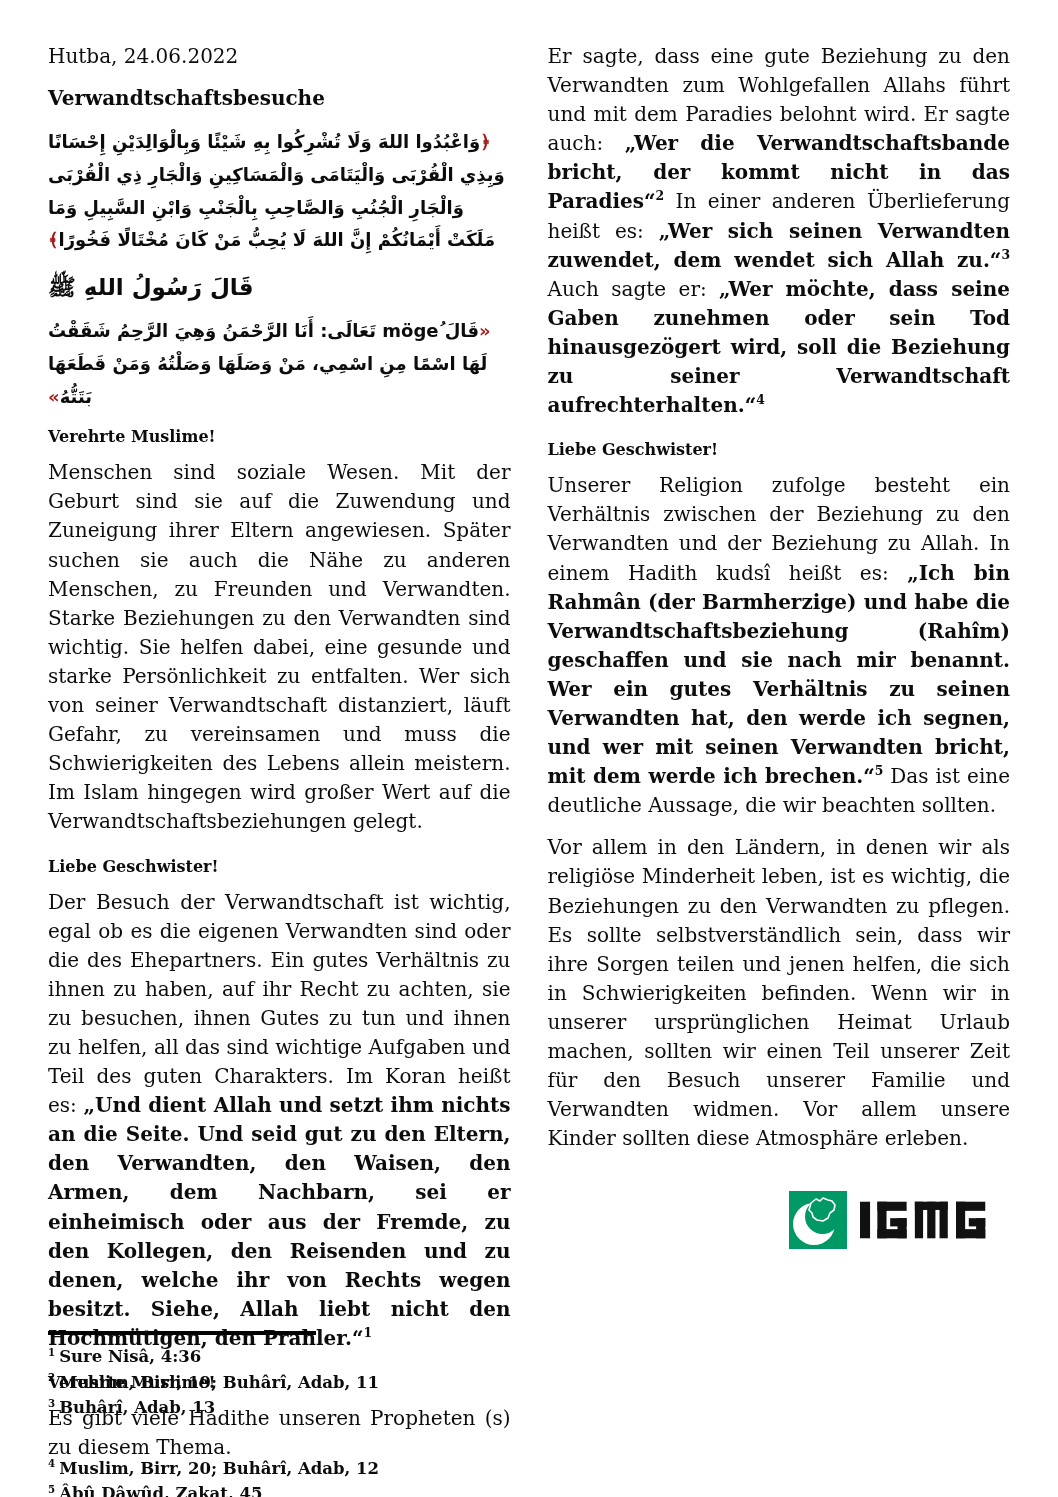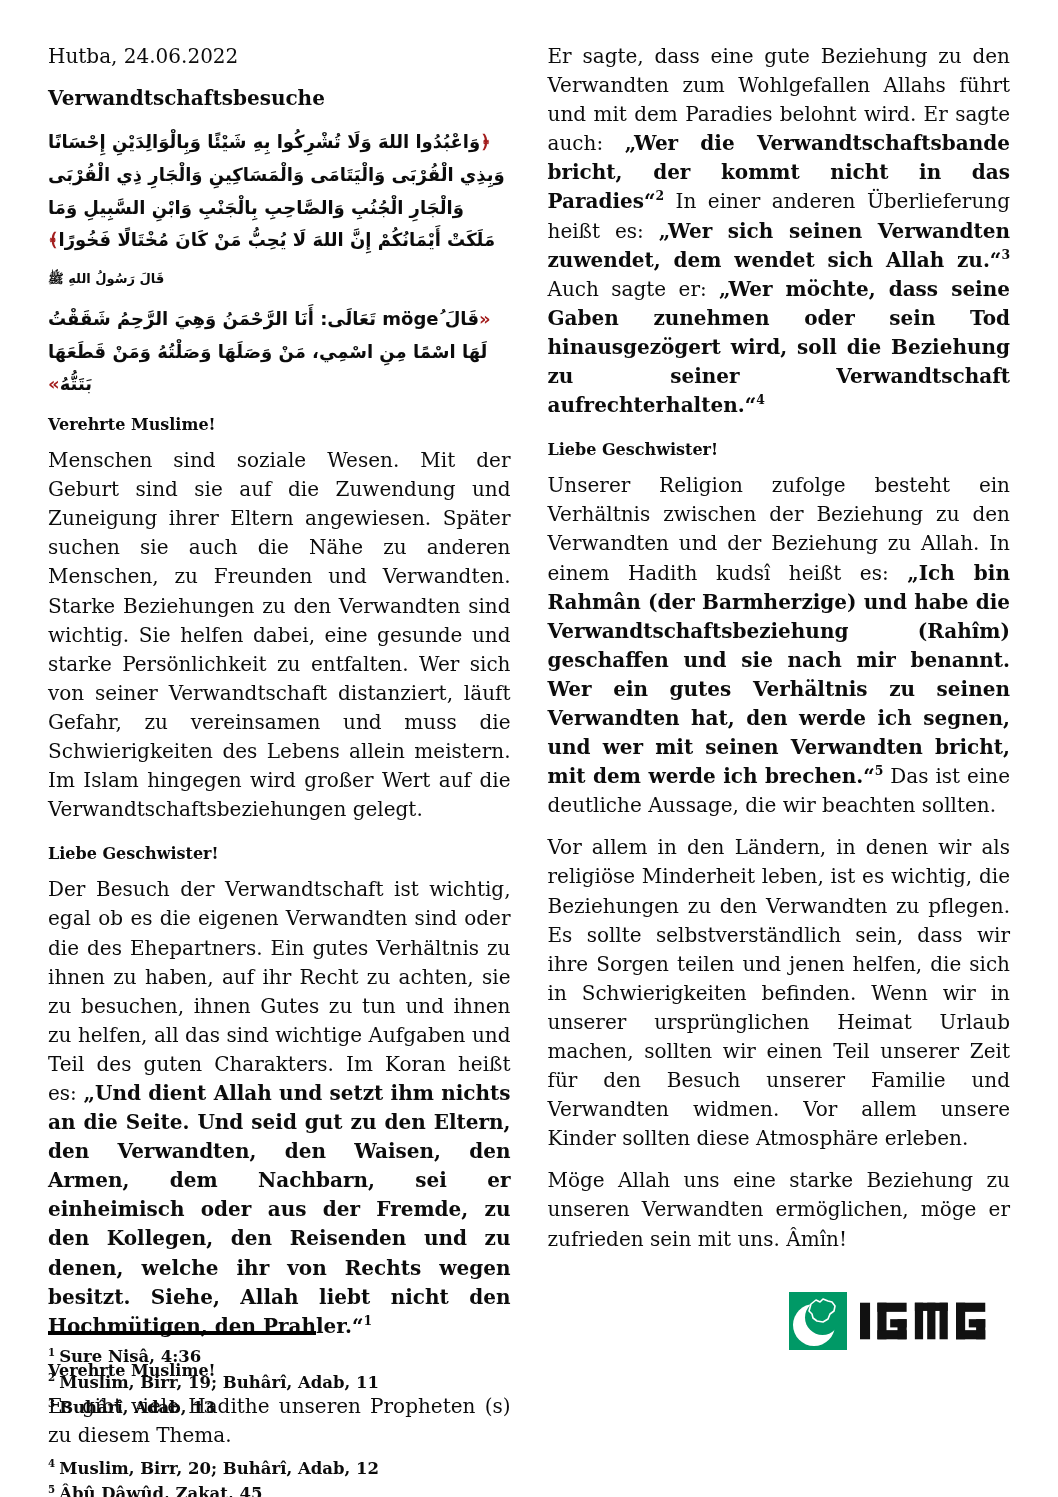--- a/index.html
+++ b/index.html
@@ -16,21 +16,21 @@
   .date-line{ font-size:21px; margin:0 0 2px; }
   .doc-title{ font-size:22.5px; font-weight:bold; margin:2px 0 10px; }
 
   .arabic{
     direction:rtl; text-align:left;
     font-family:"DejaVu Sans","Liberation Sans",sans-serif;
     font-weight:bold; font-size:18px; line-height:1.82;
     margin:6px 0 0;
   }
   .arabic-quran{ margin-bottom:4px; }
-  .arabic-mid{ margin:10px 0 12px; font-size:13px; }
+  .arabic-mid{ margin:10px 0 6px; font-size:23px; }
   .arabic-hadith{ margin:6px 0 14px; }
   .red{ color:var(--red); }
 
   .col h3{ font-size:16px; font-weight:bold; margin:20px 0 12px; }
   .col h3:first-child{ margin-top:3px; }
   .col p{ font-size:20px; line-height:1.455; text-align:justify; margin:0 0 13px; }
   .col p .bd{ font-weight:bold; }
   sup{ font-size:0.62em; vertical-align:super; line-height:0; }
 
   .logo-row{ display:flex; justify-content:flex-end; align-items:center; gap:13px; margin-top:38px; padding-right:22px; }
@@ -77,21 +77,20 @@
           <p><span>Es gibt viele Hadithe unseren Propheten (s) zu diesem Thema.</span></p>
         </div>
     </div>
 
     <div class="col">
       <div>
           <p><span>Er sagte, dass eine gute Beziehung zu den Verwandten zum Wohlgefallen Allahs führt und mit dem Paradies belohnt wird. Er sagte auch: </span><span class="bd">„Wer die Verwandtschaftsbande bricht, der kommt nicht in das Paradies“</span><sup class="bd">2</sup><span> In einer anderen Überlieferung heißt es: </span><span class="bd">„Wer sich seinen Verwandten zuwendet, dem wendet sich Allah zu.“</span><sup class="bd">3</sup><span> Auch sagte er: </span><span class="bd">„Wer möchte, dass seine Gaben zunehmen oder sein Tod hinausgezögert wird, soll die Beziehung zu seiner Verwandtschaft aufrechterhalten.“</span><sup class="bd">4</sup></p>
           <h3>Liebe Geschwister!</h3>
           <p><span>Unserer Religion zufolge besteht ein Verhältnis zwischen der Beziehung zu den Verwandten und der Beziehung zu Allah. In einem Hadith kudsî heißt es: </span><span class="bd">„Ich bin Rahmân (der Barmherzige) und habe die Verwandtschaftsbeziehung (Rahîm) geschaffen und sie nach mir benannt. Wer ein gutes Verhältnis zu seinen Verwandten hat, den werde ich segnen, und wer mit seinen Verwandten bricht, mit dem werde ich brechen.“</span><sup class="bd">5</sup><span> Das ist eine deutliche Aussage, die wir beachten sollten.</span></p>
           <p><span>Vor allem in den Ländern, in denen wir als religiöse Minderheit leben, ist es wichtig, die Beziehungen zu den Verwandten zu pflegen. Es sollte selbstverständlich sein, dass wir ihre Sorgen teilen und jenen helfen, die sich in Schwierigkeiten befinden. Wenn wir in unserer ursprünglichen Heimat Urlaub machen, sollten wir einen Teil unserer Zeit für den Besuch unserer Familie und Verwandten widmen. Vor allem unsere Kinder sollten diese Atmosphäre erleben.</span></p>
-          <p><span>Möge Allah uns eine starke Beziehung zu unseren Verwandten ermöglichen, möge er zufrieden sein mit uns. Âmîn!</span></p>
         </div>
 
       <div class="logo-row" aria-label="IGMG">
 
         <svg width="58" height="58" viewBox="0 0 58 58" aria-hidden="true">
           <rect x="0" y="0" width="58" height="58" fill="#009966" class="lg-green"></rect>
           <circle cx="25" cy="33" r="21" fill="#ffffff"></circle>
           <circle cx="33.5" cy="25.5" r="17.5" fill="#009966" class="lg-green"></circle>
           <path d="M22,12 l5,-4 4,2 3,-3 5,2 4,1 3,4 -1,5 -4,3 -2,5 -5,3 -6,-1 -4,-3 -1,-4 -3,-3 z" fill="#009966" class="lg-green" stroke="#ffffff" stroke-width="1.6" stroke-linejoin="round"></path>
         </svg>

